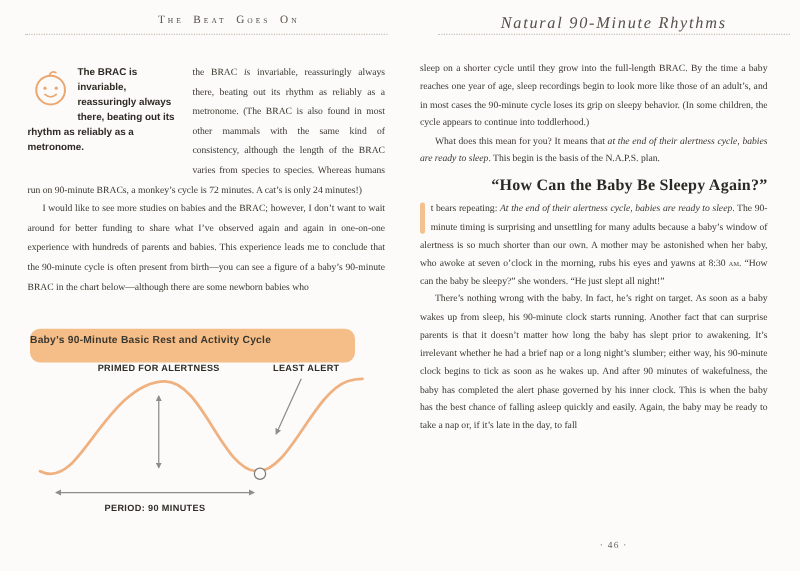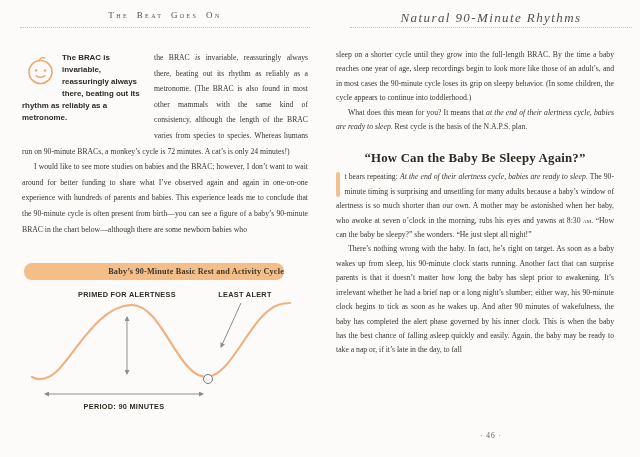--- a/index.html
+++ b/index.html
@@ -2,21 +2,21 @@
 <html><head>
 <meta charset="utf-8">
 <style>
   html,body{margin:0;padding:0;}
   body{background:#ffffff;font-family:"Liberation Serif", serif;}
   #root{position:relative;width:640px;height:457px;background:#fcfbf9;overflow:hidden;}
 
   
   .running-head{position:absolute;top:10px;text-align:center;color:#55514a;
     font-family:"Liberation Serif", serif;}
-  .rh-left{left:20px;width:290px;font-variant:small-caps;letter-spacing:2.4px;
+  .rh-left{left:38px;width:290px;font-variant:small-caps;letter-spacing:2.4px;
     word-spacing:3px;font-size:9px;}
   .rh-right{left:350px;width:282px;font-style:italic;letter-spacing:1.4px;font-size:13px;}
   .dotted-rule{position:absolute;top:27px;border-top:1px dotted #c9c5bb;height:0;}
   .dr-left{left:20px;width:290px;}
   .dr-right{left:350px;width:282px;}
 
   
   .body-col{position:absolute;color:#39362f;font-size:7.7px;text-align:justify;}
   .body-left{left:22px;top:50px;width:286px;line-height:15.6px;}
   .body-right{left:336px;top:48px;width:278px;line-height:14.4px;}
@@ -28,27 +28,27 @@
   .baby-svg{float:left;width:37px;height:36px;margin:0 3px 2px 0;}
   .callout-text{font-family:"Liberation Sans", sans-serif;font-weight:bold;
     font-size:7.9px;line-height:12px;color:#2e2b26;text-align:left;display:block;}
 
   
   .dropbar{float:left;width:3.5px;height:25px;background:#F3C090;border-radius:2px;
     margin:2px 5px 0 0;}
 
   
   .section-heading{position:relative;font-family:"Liberation Serif", serif;font-weight:bold;
-    font-size:12.8px;line-height:15px;color:#2b2923;margin:17px 0 4px 0;
-    letter-spacing:0.2px;text-align:center;}
+    font-size:12.8px;line-height:15px;color:#2b2923;margin:7px 0 4px 0;
+    letter-spacing:0.2px;text-align:right;}
 
   
-  .figure-title-bar{position:absolute;left:24px;top:263px;width:260px;height:17px;
-    background:#F5BD87;border-radius:8px;text-align:right;line-height:17px;
-    font-family:Liberation Serif, serif;font-weight:bold;font-size:8.2px;
+  .figure-title-bar{position:absolute;left:24px;top:263px;width:260px;height:27px;
+    background:#F5BD87;border-radius:8px;text-align:left;line-height:17px;
+    font-family:Liberation Sans, sans-serif;font-weight:bold;font-size:8.2px;
     color:#3a372e;letter-spacing:0.2px;}
   .figure-svg{position:absolute;left:22px;top:281px;}
   .fig-label{font-family:"Liberation Sans", sans-serif;font-weight:bold;
     font-size:7.3px;letter-spacing:0.3px;fill:#2f2c26;}
 
   
   .page-number{position:absolute;top:431px;text-align:center;font-size:7.5px;
     letter-spacing:1px;color:#66635b;}
   .pn-left{left:20px;width:290px;}
   .pn-right{left:350px;width:282px;}
@@ -99,21 +99,21 @@
 
     <circle cx="186" cy="98" r="4.5" fill="#fcfbf9" stroke="#7c7a76" stroke-width="1"></circle>
   </svg>
 
 
   <div class="running-head rh-right">Natural 90-Minute Rhythms</div>
   <div class="dotted-rule dr-right"></div>
 
   <div class="body-col body-right">
     <p>sleep on a shorter cycle until they grow into the full-length BRAC. By the time a baby reaches one year of age, sleep recordings begin to look more like those of an adult’s, and in most cases the 90-minute cycle loses its grip on sleepy behavior. (In some children, the cycle appears to continue into toddlerhood.)</p>
-    <p class="indent"><span>What does this mean for you? It means that </span><span style="font-style: italic;">at the end of their alertness cycle, babies are ready to sleep</span><span>. Rest cycle is the basis of the N.A.P.S. plan.</span></p>
+    <p class="indent"><span>What does this mean for you? It means that </span><span style="font-style: italic;">at the end of their alertness cycle, babies are ready to sleep</span><span>. This begin is the basis of the N.A.P.S. plan.</span></p>
     <h2 class="section-heading">“How Can the Baby Be Sleepy Again?”</h2>
     <p>
       <span class="dropbar"></span><span><span>t bears repeating: </span><span style="font-style: italic;">At the end of their alertness cycle, babies are ready to sleep</span><span>. The 90-minute timing is surprising and unsettling for many adults because a baby’s window of alertness is so much shorter than our own. A mother may be astonished when her baby, who awoke at seven o’clock in the morning, rubs his eyes and yawns at 8:30 </span><span style="font-variant: small-caps;">am</span><span>. “How can the baby be sleepy?” she wonders. “He just slept all night!”</span></span>
     </p>
     <p class="indent">There’s nothing wrong with the baby. In fact, he’s right on target. As soon as a baby wakes up from sleep, his 90-minute clock starts running. Another fact that can surprise parents is that it doesn’t matter how long the baby has slept prior to awakening. It’s irrelevant whether he had a brief nap or a long night’s slumber; either way, his 90-minute clock begins to tick as soon as he wakes up. And after 90 minutes of wakefulness, the baby has completed the alert phase governed by his inner clock. This is when the baby has the best chance of falling asleep quickly and easily. Again, the baby may be ready to take a nap or, if it’s late in the day, to fall</p>
   </div>
 
   <div class="page-number pn-right">· 46 ·</div>
 
 </div>

